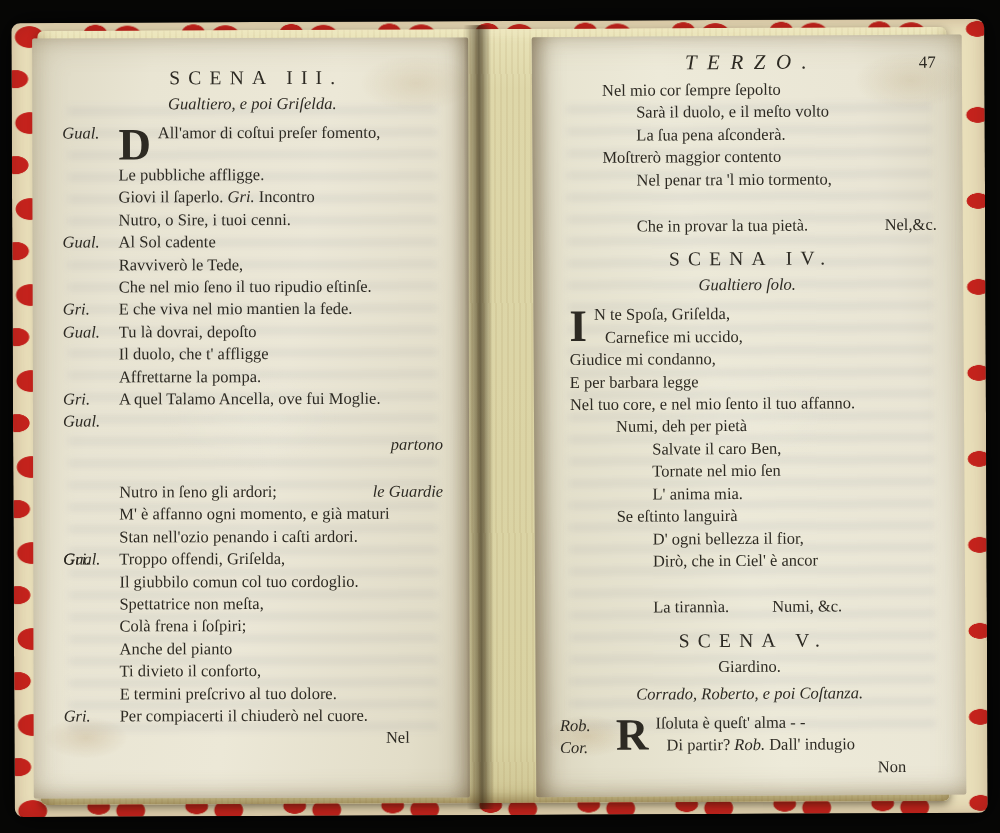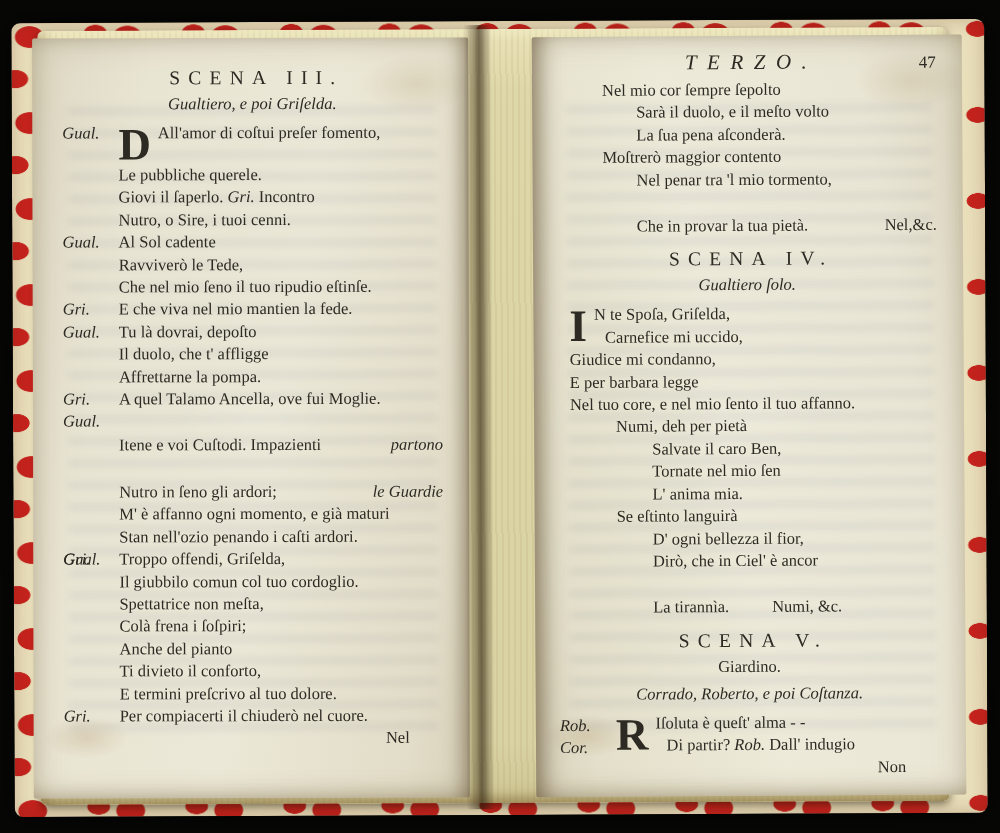--- a/index.html
+++ b/index.html
@@ -110,21 +110,21 @@
         <div class="verse lft">
           <div class="dropblock">
             <span class="spk">Gual.</span>
             <span class="dropcap">D</span>
             <span class="droplines">
               <span class="l1">All'amor di coſtui preſer fomento,</span>
             </span>
           </div>
           <div>
               <div class="vline">
-                <span class="vt ind0">Le pubbliche querele.</span>
+                <span class="vt ind0">Le pubbliche affligge.</span>
               </div>
               <div class="vline">
                 <span class="vt ind0"><span>Giovi il ſaperlo. </span><span class="it">Gri. </span><span>Incontro</span></span>
               </div>
               <div class="vline">
                 <span class="vt ind0">Nutro, o Sire, i tuoi cenni.</span>
               </div>
               <div class="vline">
                 <span class="spk">Gual.</span>
                 <span class="vt ind0">Al Sol cadente</span>
@@ -148,21 +148,20 @@
               </div>
               <div class="vline">
                 <span class="vt ind0">Affrettarne la pompa.</span>
               </div>
               <div class="vline">
                 <span class="spk">Gri.</span>
                 <span class="vt ind0">A quel Talamo Ancella, ove fui Moglie.</span>
               </div>
               <div class="vline">
                 <span class="spk">Gual.</span>
-                <span class="vt ind0">Itene e voi Cuſtodi. Impazienti</span>
                 <span class="note it">partono</span>
               </div>
               <div class="vline">
                 <span class="vt ind0">Nutro in ſeno gli ardori;</span>
                 <span class="note it">le Guardie</span>
               </div>
               <div class="vline">
                 <span class="vt ind0">M' è affanno ogni momento, e già maturi</span>
               </div>
               <div class="vline">

